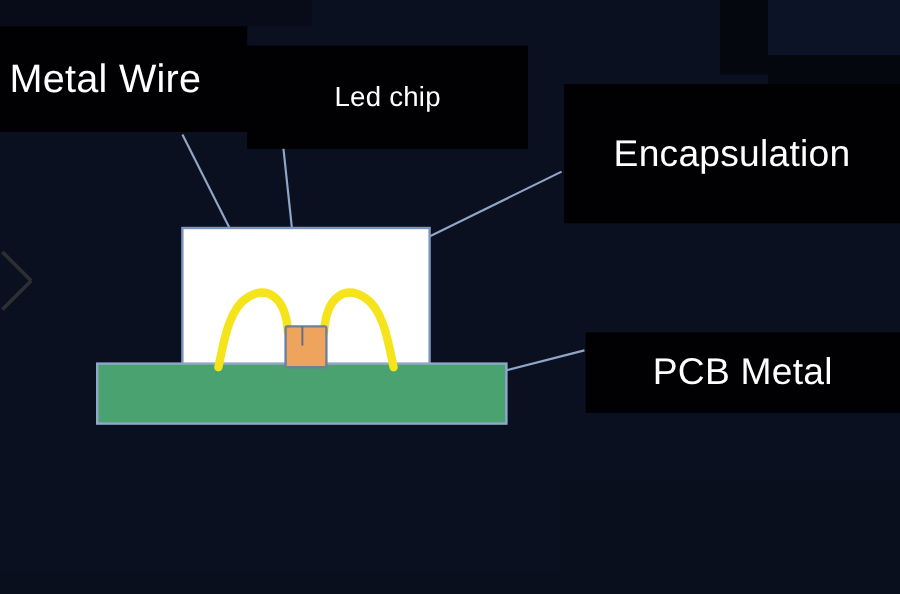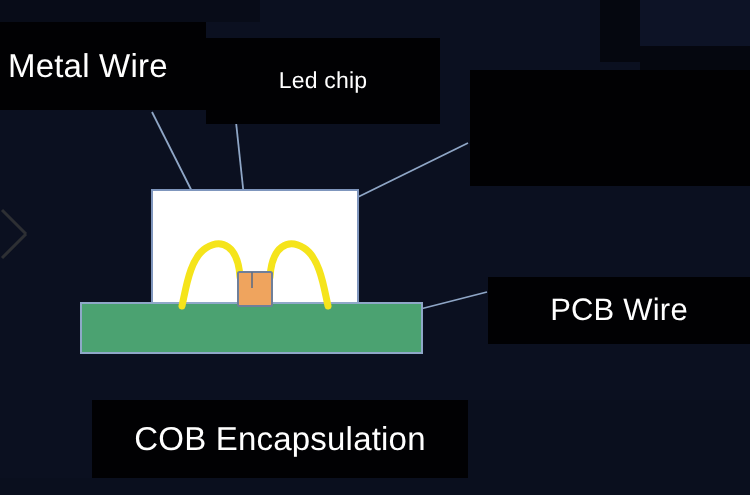--- a/index.html
+++ b/index.html
@@ -95,25 +95,22 @@
   <div class="label-box" id="lbl-metal-wire">
     <span>Metal Wire</span>
   </div>
 
   <div class="label-box" id="lbl-led-chip">
     <span>Led chip</span>
   </div>
 
   <div class="label-box" id="lbl-encap-resin">
     <span>
-      <br>
+      <span>Encapsulation</span><br>
     </span>
   </div>
 
   <div class="label-box" id="lbl-pcb-board">
-    <span>PCB Wire</span>
+    <span>PCB Metal</span>
   </div>
 
-  <div class="label-box" id="lbl-cob-encap">
-    <span>COB Encapsulation</span>
-  </div>
 
 </div>
 
 </body></html>

